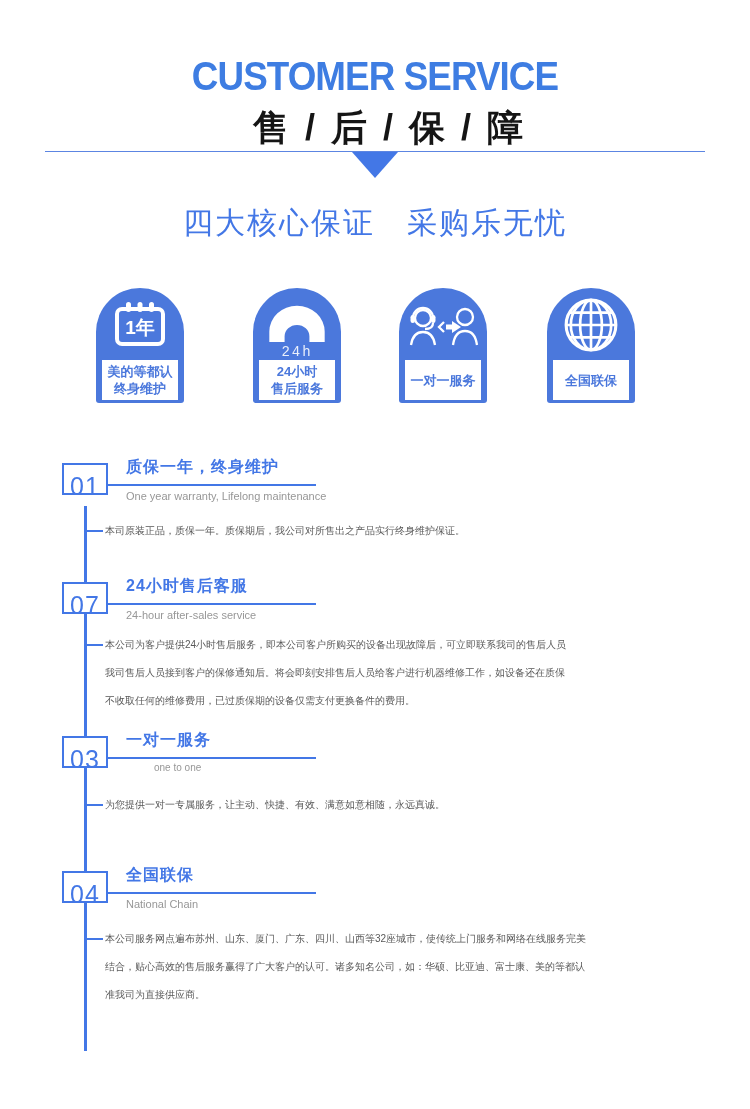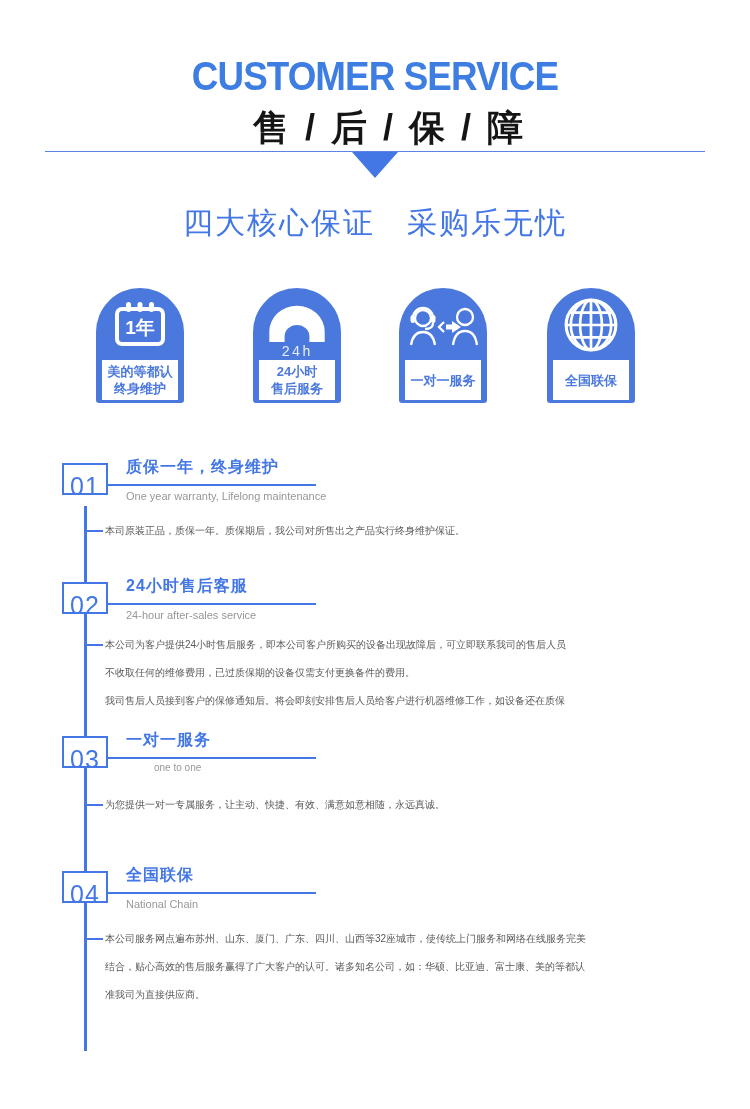--- a/index.html
+++ b/index.html
@@ -141,26 +141,26 @@
     <div class="tick" style="top:67px"></div>
     <div class="body" style="top:54px">
       <div class="bline">本司原装正品，质保一年。质保期后，我公司对所售出之产品实行终身维护保证。</div>
     </div>
   </div>
 
   <div class="section s2">
     <div class="hline"></div>
     <div class="sec-title">24小时售后客服</div>
     <div class="sec-sub">24-hour after-sales service</div>
-    <div class="numbox">02</div>
+    <div class="numbox">07</div>
     <div class="tick" style="top:62px"></div>
     <div class="body" style="top:49px">
       <div class="bline">本公司为客户提供24小时售后服务，即本公司客户所购买的设备出现故障后，可立即联系我司的售后人员</div>
+      <div class="bline">我司售后人员接到客户的保修通知后。将会即刻安排售后人员给客户进行机器维修工作，如设备还在质保</div>
       <div class="bline">不收取任何的维修费用，已过质保期的设备仅需支付更换备件的费用。</div>
-      <div class="bline">我司售后人员接到客户的保修通知后。将会即刻安排售后人员给客户进行机器维修工作，如设备还在质保</div>
     </div>
   </div>
 
   <div class="section s3">
     <div class="hline"></div>
     <div class="sec-title">一对一服务</div>
     <div class="sec-sub tiny">one to one</div>
     <div class="numbox">03</div>
     <div class="tick" style="top:68px"></div>
     <div class="body" style="top:55px">

